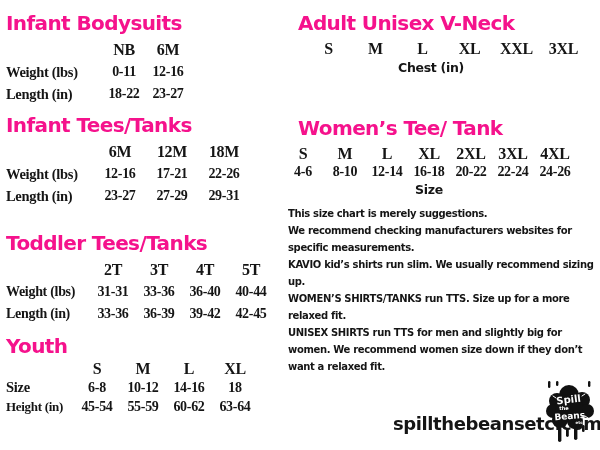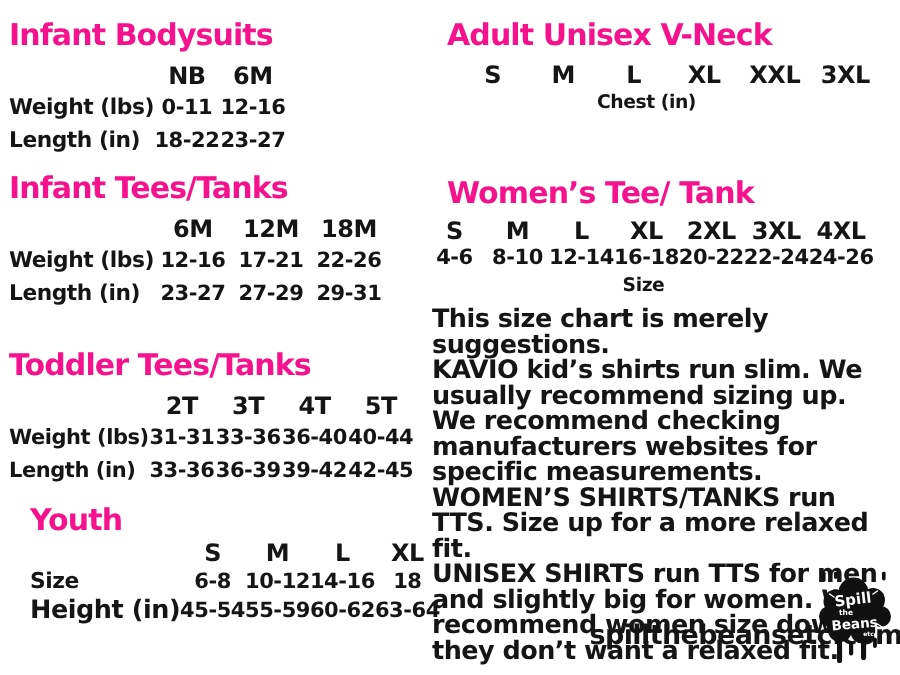--- a/index.html
+++ b/index.html
@@ -17,21 +17,21 @@
   }
   .sec { position:absolute; }
   .t-title {
     font-size:20px;
     line-height:26px;
     letter-spacing:-0.6px;
     color:#F5128C;
     white-space:nowrap;
     font-weight:700;
   }
-  table.grid { border-collapse:collapse; table-layout:fixed; margin-top:3px; }
+  table.grid { border-collapse:collapse; table-layout:fixed; margin-top:3px;font-family:Liberation Serif, serif; }
   table.grid td {
     text-align:center;
     font-size:14px;
     letter-spacing:-0.3px;
     white-space:nowrap;
     padding:0;
     height:22px;
     font-weight:700;
   }
   table.grid td.lbl { text-align:left; font-size:14.5px; }
@@ -39,21 +39,21 @@
   
   .cap {
     font-size:12.5px;
     text-align:center;
     letter-spacing:-0.3px;
     margin-top:1px;
   }
   .cap > span { position:relative; }
   
   .note-title { font-size:17px; letter-spacing:-0.4px; margin-bottom:6px; }
-  .note-body { width:308px; font-size:17px; line-height:17px; letter-spacing:-0.35px; }
+  .note-body { width:308px; font-size:10px; line-height:17px; letter-spacing:-0.35px; }
   .note-p { margin:0; }
   .note-b { font-weight:800; }
   .site {
     position:absolute;
     left:393px; top:413px;
     width:146px;
     text-align:right;
     font-size:18px;
     letter-spacing:-0.4px;
     white-space:nowrap;
@@ -222,28 +222,28 @@
         <td>39-42</td>
         <td>42-45</td>
       </tr>
     </tbody>
       </table>
   </section>
 
   <section class="sec" style="left:288px; top:205px; width:310px;">
     <div class="note-body">
       <p class="note-p"><b class="note-b"></b><span>This size chart is merely suggestions.</span></p>
+      <p class="note-p"><b class="note-b"></b><span>We recommend checking manufacturers websites for specific measurements.</span></p>
       <p class="note-p"><b class="note-b">KAVIO</b><span> kid’s shirts run slim. We usually recommend sizing up.</span></p>
-      <p class="note-p"><b class="note-b"></b><span>We recommend checking manufacturers websites for specific measurements.</span></p>
       <p class="note-p"><b class="note-b">WOMEN’S SHIRTS/TANKS</b><span> run TTS. Size up for a more relaxed fit.</span></p>
       <p class="note-p"><b class="note-b">UNISEX SHIRTS</b><span> run TTS for men and slightly big for women. We recommend women size down if they don’t want a relaxed fit.</span></p>
     </div>
   </section>
 
-  <section class="sec" style="left:20px; top:333px; width:270px;">
+  <section class="sec" style="left:6px; top:333px; width:270px;">
     <div class="t-title">Youth</div>
     <table class="grid" style="margin-top:0;">
       <colgroup>
           <col style="width:68px">
           <col style="width:46px">
           <col style="width:46px">
           <col style="width:46px">
           <col style="width:46px">
         </colgroup>
       <tbody>
@@ -255,21 +255,21 @@
         <td class="hdr" style="height:19px">XL</td>
       </tr>
       <tr>
         <td class="lbl" style="height:19px">Size</td>
         <td style="height:19px">6-8</td>
         <td style="height:19px">10-12</td>
         <td style="height:19px">14-16</td>
         <td style="height:19px">18</td>
       </tr>
       <tr>
-        <td class="lbl" style="height:19px; font-size:17px">Height (in)</td>
+        <td class="lbl" style="height:19px; font-size:13px">Height (in)</td>
         <td style="height:19px">45-54</td>
         <td style="height:19px">55-59</td>
         <td style="height:19px">60-62</td>
         <td style="height:19px">63-64</td>
       </tr>
     </tbody>
       </table>
   </section>
 
   <div class="site">spillthebeansetc.com</div>

